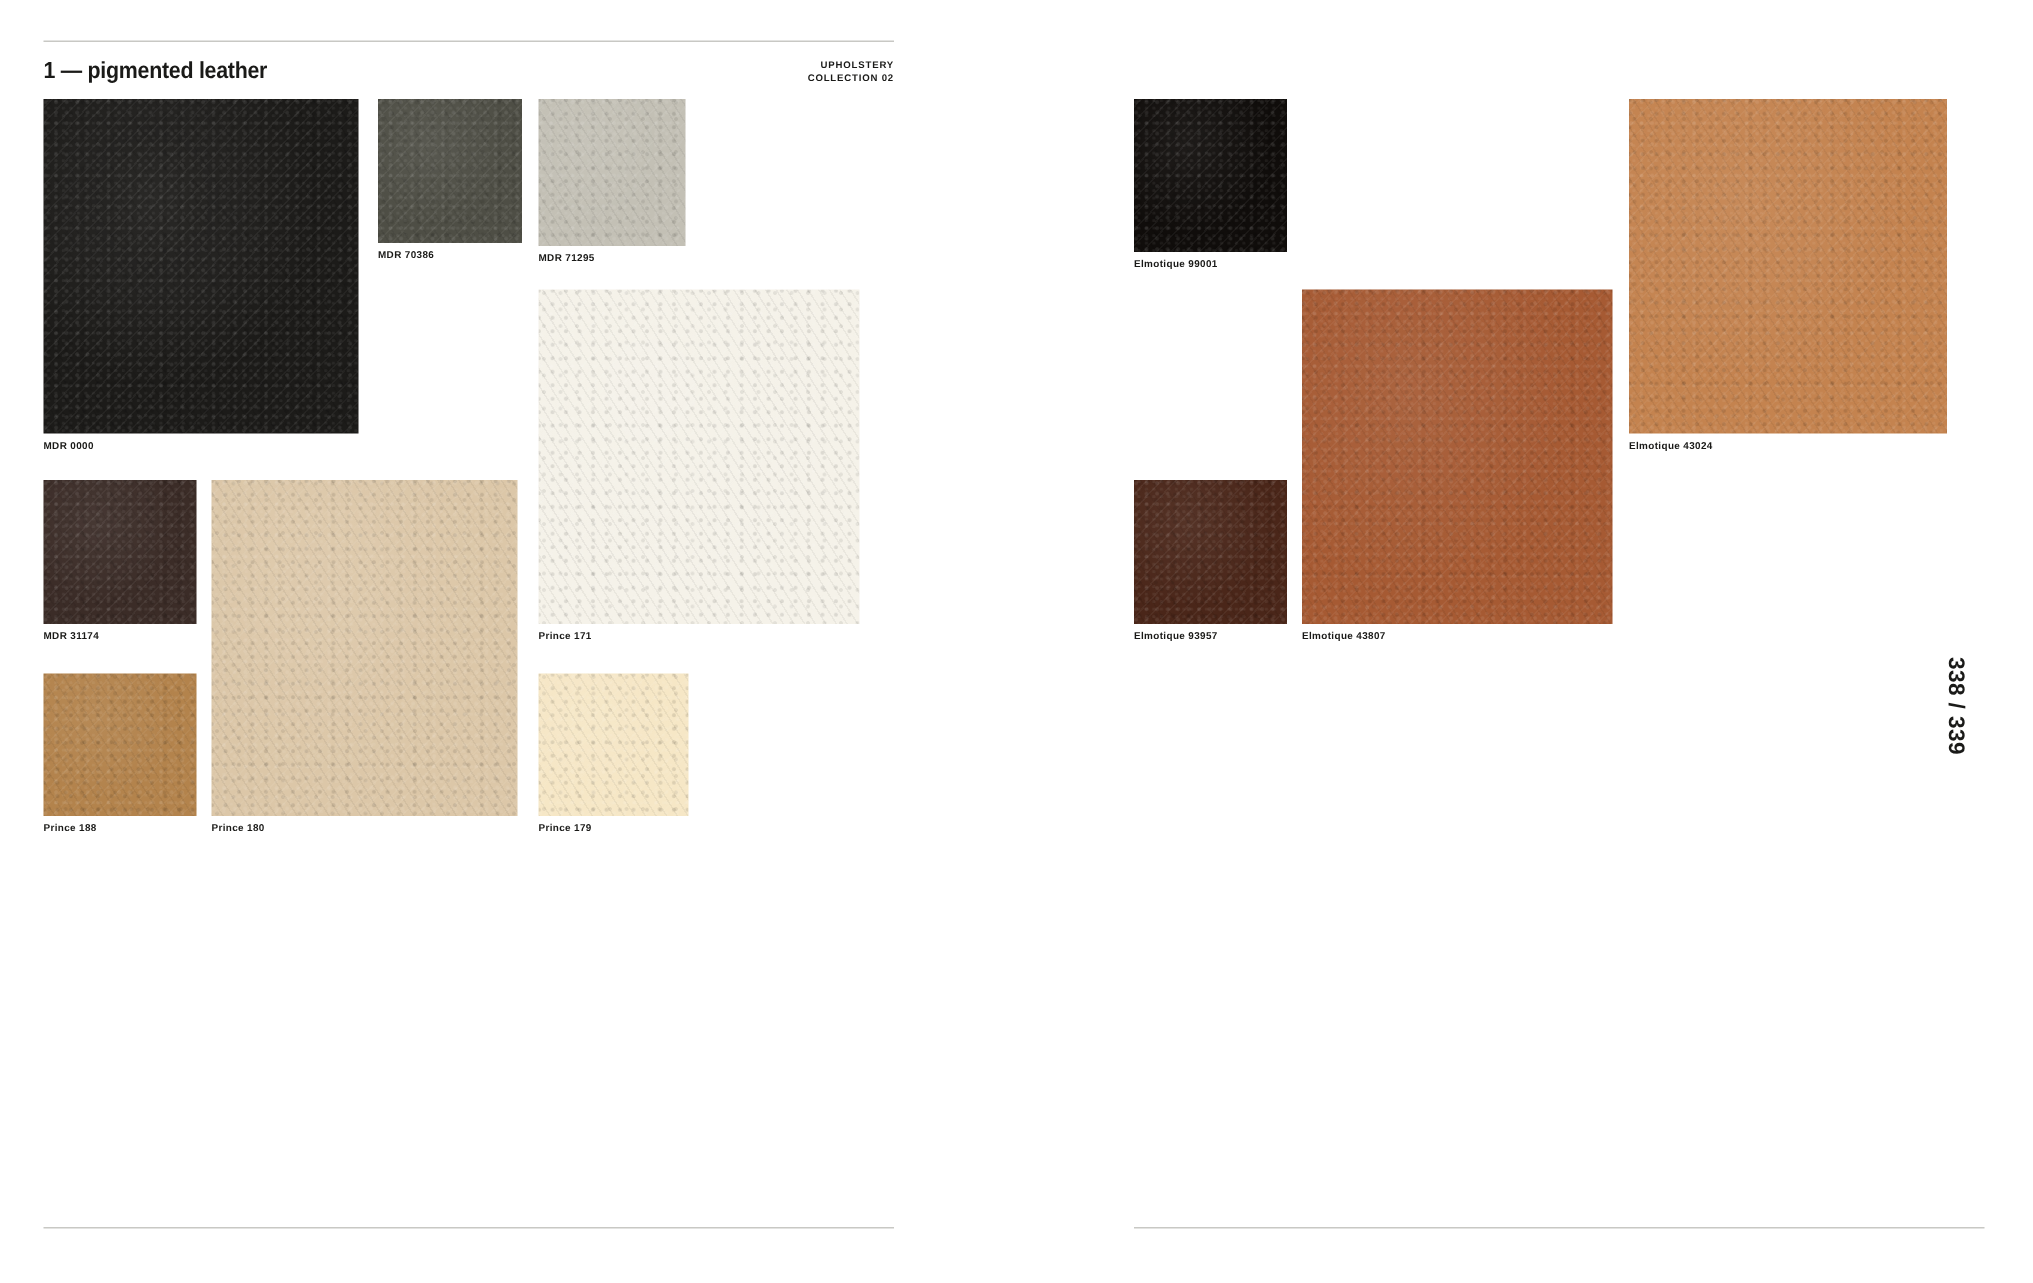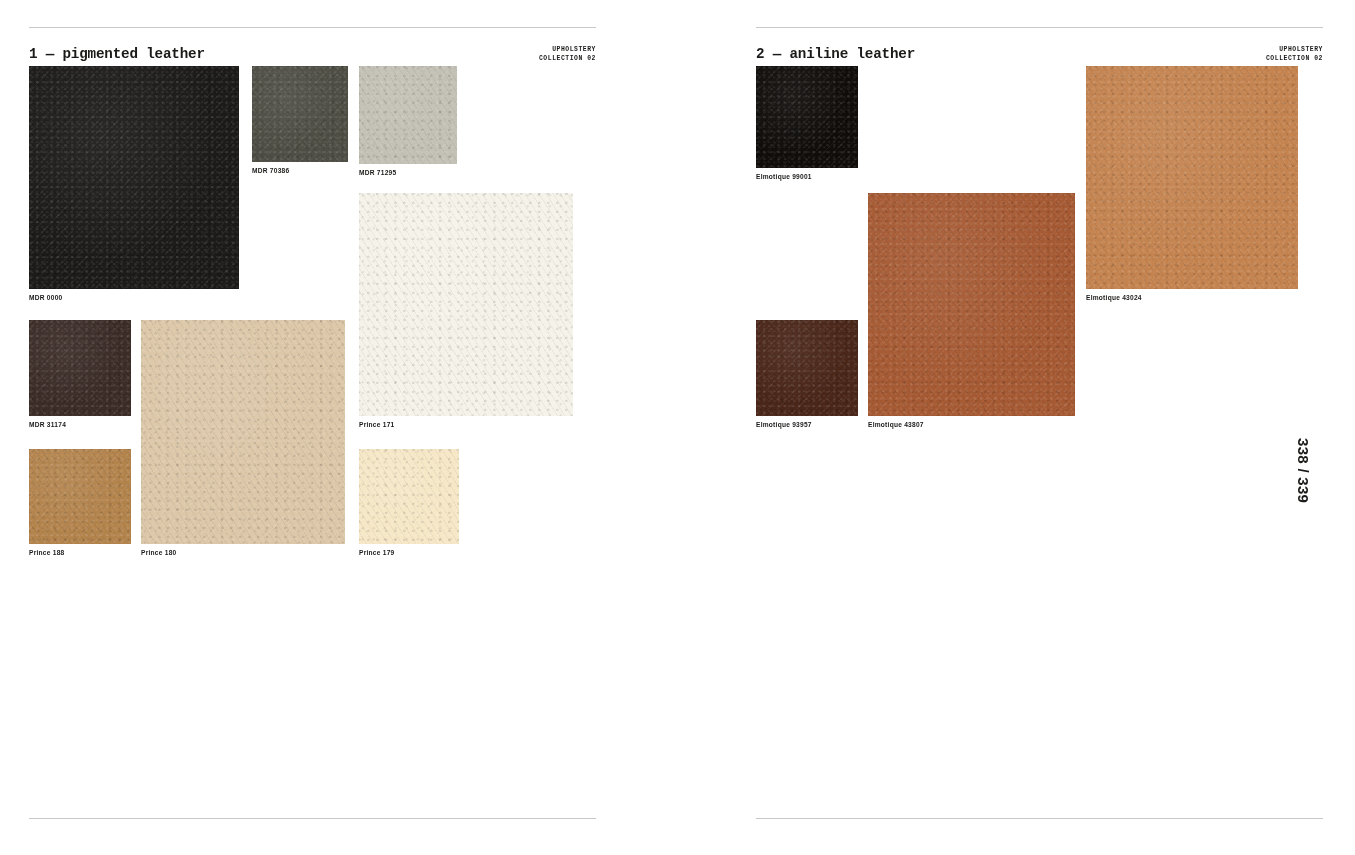--- a/index.html
+++ b/index.html
@@ -31,23 +31,22 @@
   
   .page-header {
     position: absolute;
     top: 27px;
     left: 0;
     width: 567px;
     height: 30px;
     border-top: 1px solid #c8c8c4;
     padding-top: 23px;
     display: flex;
-    align-items: center;
+    align-items: flex-end;
     justify-content: space-between;
-    font-family: Liberation Mono, monospace;
   }
   .chapter-title {
     font-size: 15.5px;
     font-weight: 700;
     letter-spacing: -0.2px;
     color: #1a1a18;
     font-stretch: condensed;
     transform: scaleX(0.92);
     transform-origin: left top;
     white-space: nowrap;
@@ -185,27 +184,20 @@
         <div class="swatch" style="left: 330px; top: 383px; width: 100px; height: 95px;">
           <div class="chip" style="background: rgb(246, 231, 198);"></div>
           <div class="swatch-label">Prince 179</div>
         </div>
       </div>
 
     <div class="footer-rule"></div>
   </div>
 
   <div class="page right">
-    <div class="page-header">
-      <div class="chapter-title">2 — aniline leather</div>
-      <div class="header-meta">
-        <div>UPHOLSTERY</div>
-        <div>COLLECTION 02</div>
-      </div>
-    </div>
 
     <div class="swatch-area">
         <div class="swatch" style="left: 0px; top: 0px; width: 102px; height: 102px;">
           <div class="chip" style="background: rgb(16, 13, 11);"></div>
           <div class="swatch-label">Elmotique 99001</div>
         </div>
         <div class="swatch" style="left: 330px; top: 0px; width: 212px; height: 223px;">
           <div class="chip" style="background: rgb(196, 131, 79);"></div>
           <div class="swatch-label">Elmotique 43024</div>
         </div>

